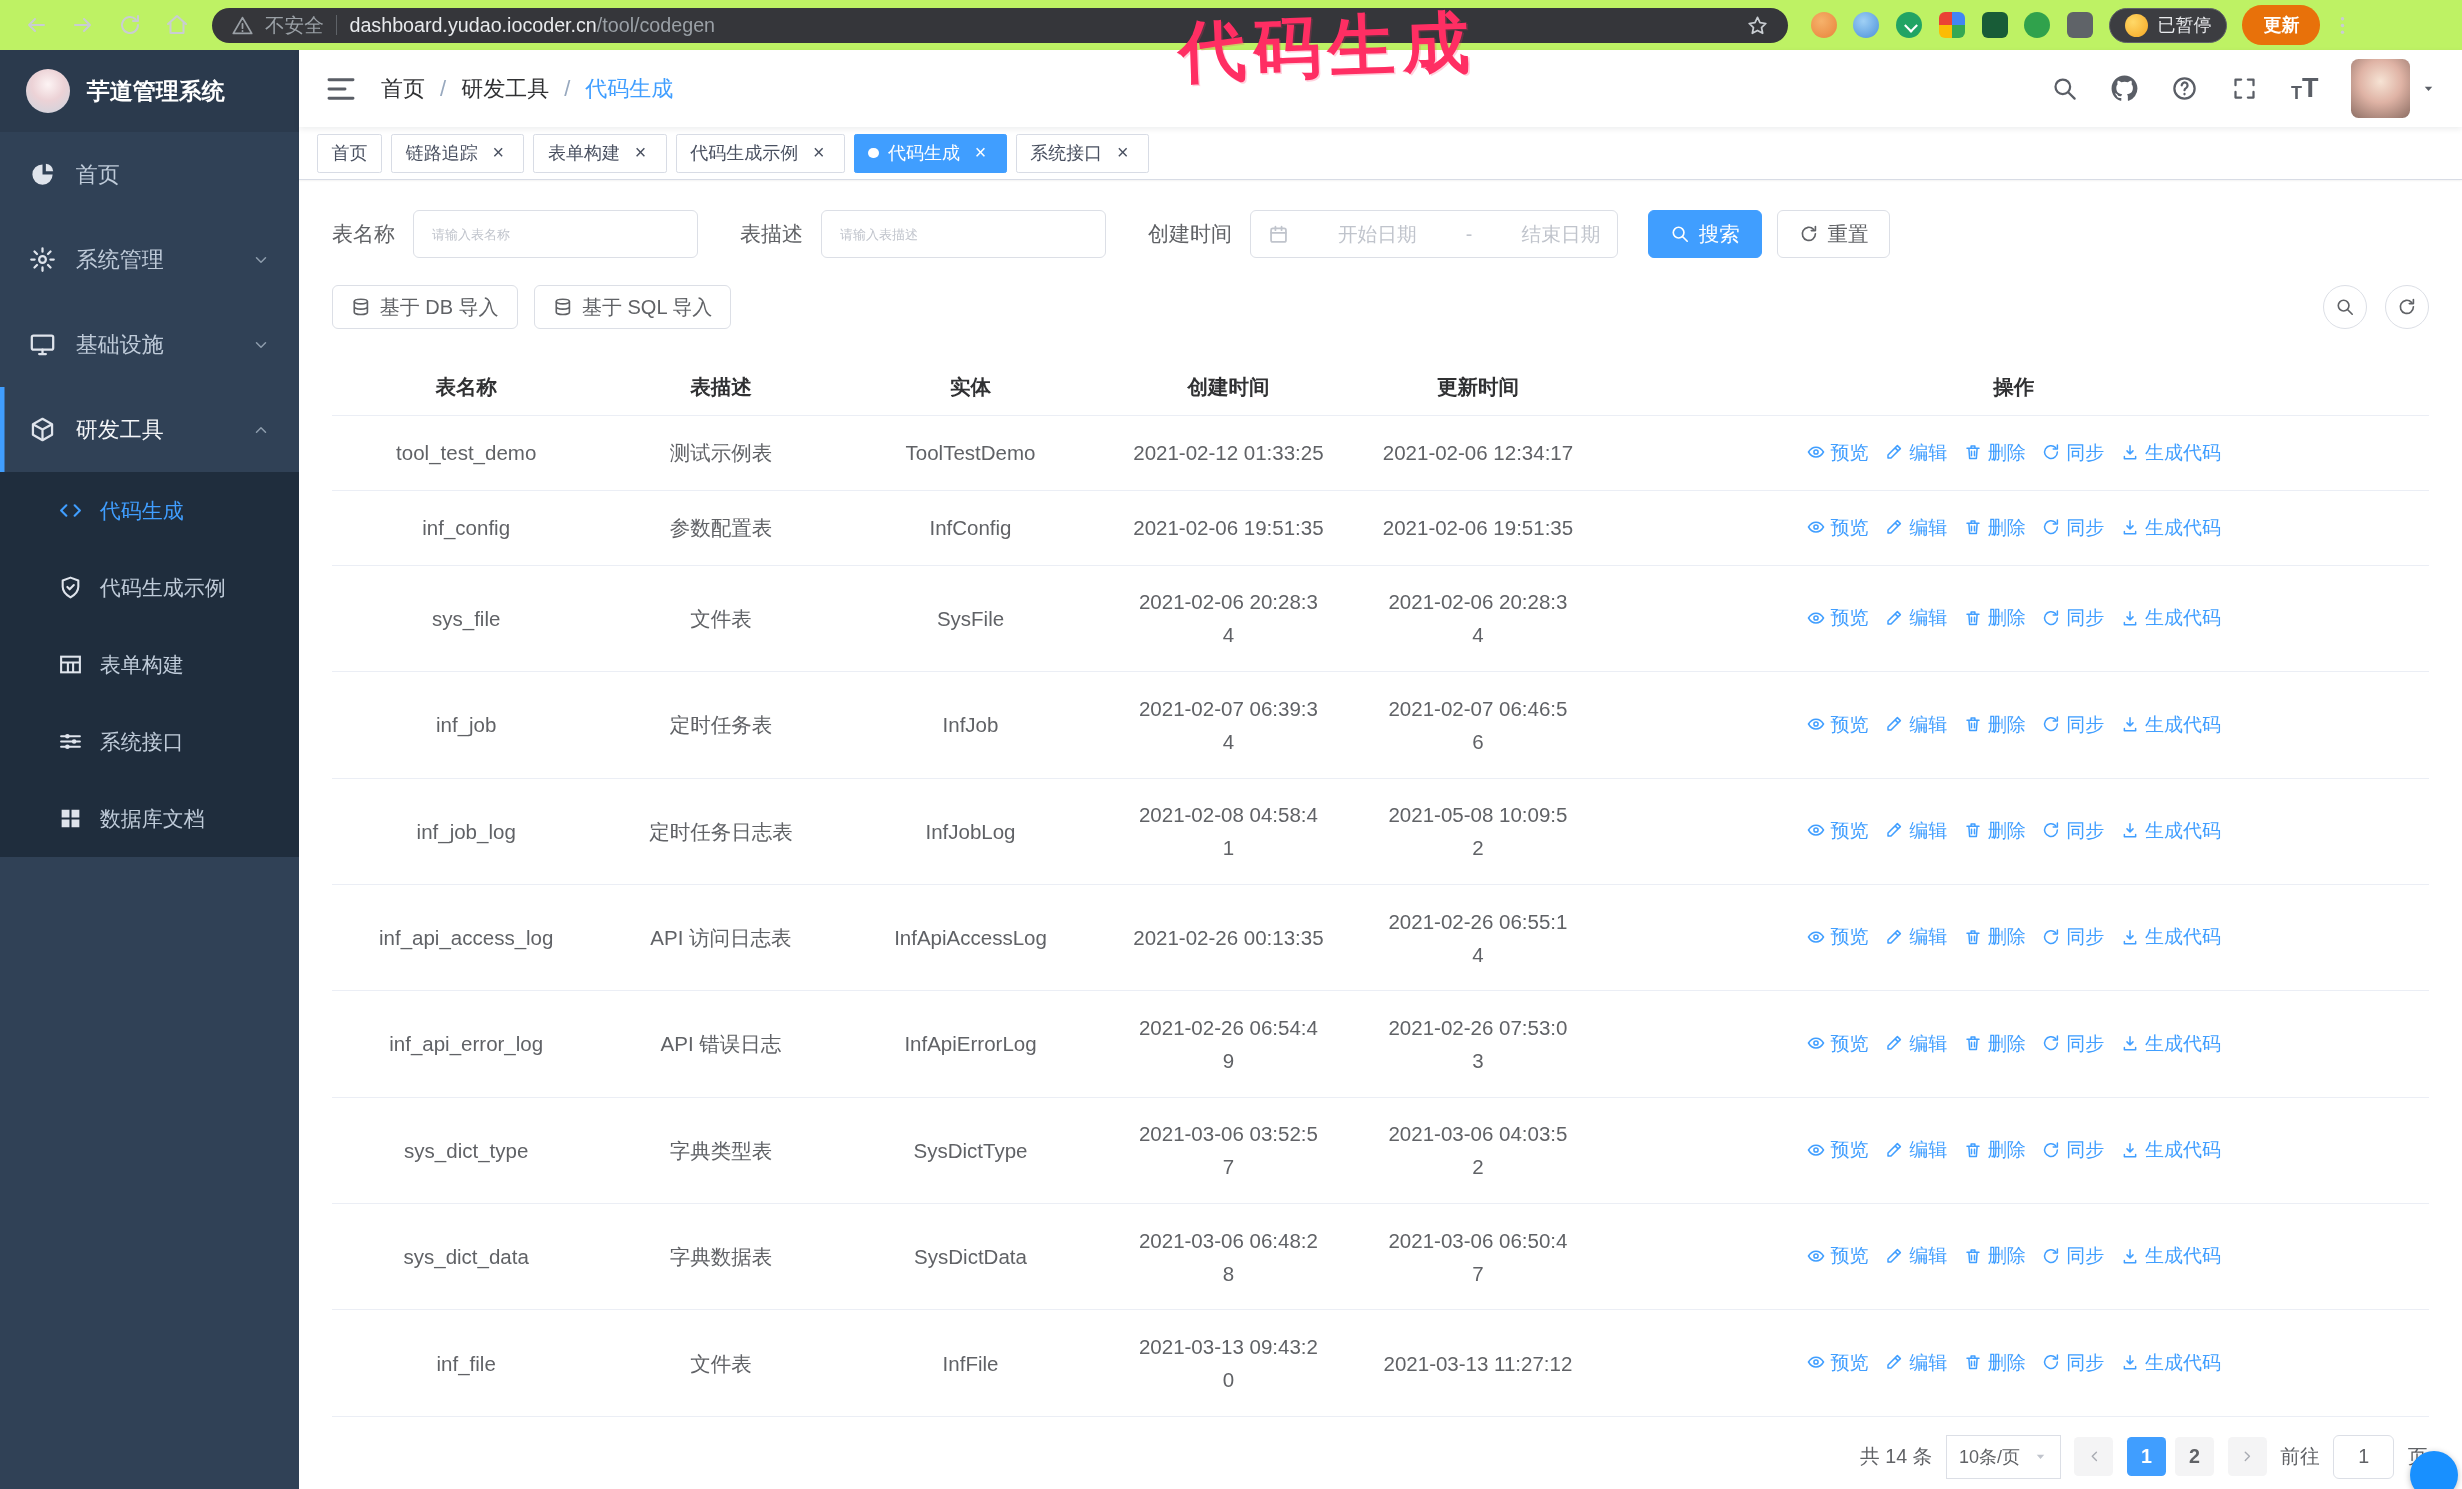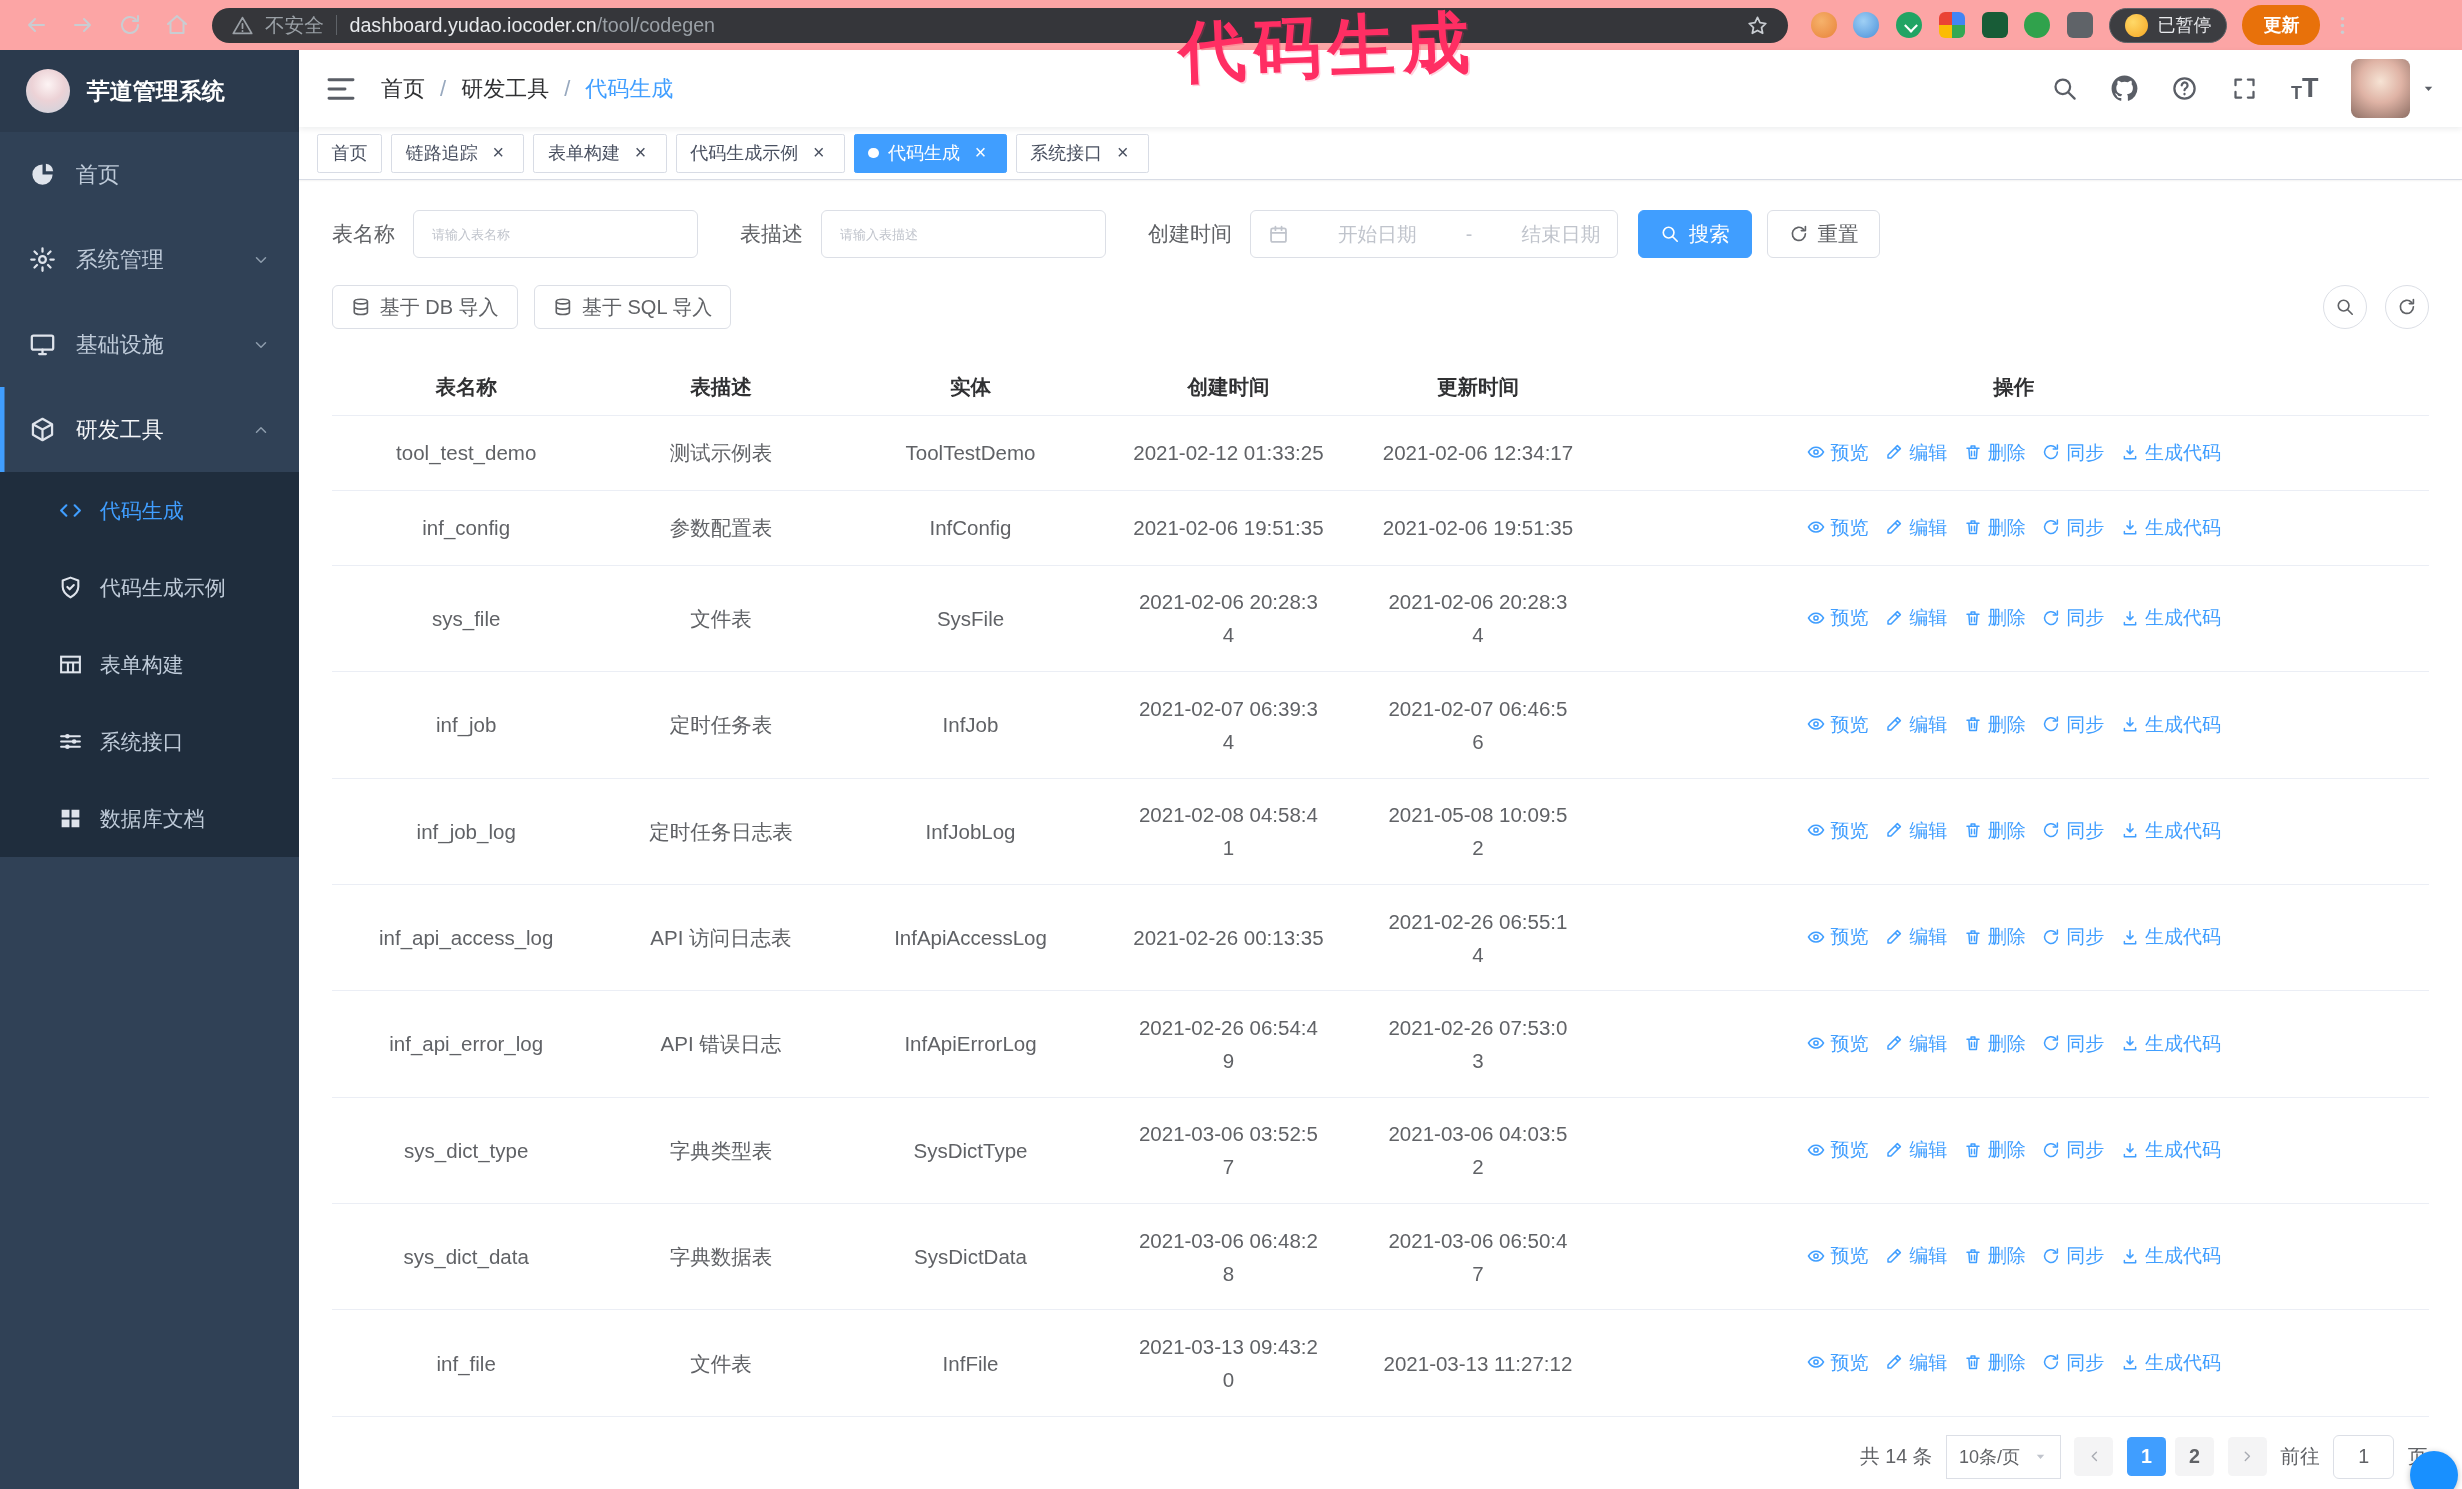--- a/index.html
+++ b/index.html
@@ -2,21 +2,21 @@
 <html style="font-size:12px"><head>
 <meta charset="utf-8">
 <title>代码生成</title>
 <style>
 *{margin:0;padding:0;box-sizing:border-box}
 html,body{width:2462px;height:1490px}
 body{font-family:"Liberation Sans","DejaVu Sans",sans-serif;background:#fff;position:relative;overflow:hidden;color:#606266}
 .ic{width:1em;height:1em;display:inline-block;vertical-align:middle;flex-shrink:0}
 
 
-.chrome{height:50px;background:#fca5a5;display:flex;align-items:center;padding:0 13.6px;gap:3px;color:#c9cdd2}
+.chrome{height:50px;background:#bef264;display:flex;align-items:center;padding:0 13.6px;gap:3px;color:#c9cdd2}
 .nav-btn{width:44px;height:44px;display:flex;align-items:center;justify-content:center;font-size:24px;border-radius:50%;cursor:pointer}
 .url-bar{flex:1;max-width:1576px;height:35px;background:#35363a;border-radius:17.4px;margin:0 10.6px;display:flex;align-items:center;padding:0 19.7px;gap:12px;font-size:19.7px;color:#9aa0a6;cursor:text}
 .url-bar .warn{font-size:21px;color:#9aa0a6}
 .sep-bar{width:1.5px;height:19.7px;background:#5f6368}
 .url-text{white-space:nowrap;overflow:hidden}
 .url-text .host{color:#e8eaed}
 .url-text .path{color:#9aa0a6}
 .star{margin-left:auto;font-size:23px;color:#c9cdd2;cursor:pointer}
 .exts{display:flex;align-items:center;gap:16.7px;margin:0 9px}
 .ext{width:26px;height:26px;border-radius:50%;cursor:pointer}
@@ -78,21 +78,21 @@
 .tag.active::before{content:"";width:10.6px;height:10.6px;border-radius:50%;background:#fff}
 .tab-close{width:23px;height:23px;line-height:21px;text-align:center;border-radius:50%;font-size:19.7px}
 .tab-close::before{content:"×"}
 
 
 .content{flex:1;padding:30px 33px 0;display:flex;flex-direction:column;min-width:0}
 .filter{display:flex;align-items:center;font-size:21px;color:#606266}
 .filter label{margin-right:18px;white-space:nowrap}
 .inp{width:285px;height:48px;border:0.8px solid #dcdfe6;border-radius:6px;padding:0 18px;font-size:13px;color:#606266;outline:none;margin-right:42px;font-family:inherit}
 .inp::placeholder{color:#c0c4cc}
-.daterange{width:368px;height:48px;border:0.8px solid #dcdfe6;border-radius:6px;display:flex;align-items:center;justify-content:space-between;padding:0 16.7px;color:#c0c4cc;font-size:19.7px;margin-right:20px;cursor:pointer}
+.daterange{width:368px;height:48px;border:0.8px solid #dcdfe6;border-radius:6px;display:flex;align-items:center;justify-content:space-between;padding:0 16.7px;color:#c0c4cc;font-size:19.7px;margin-right:30px;cursor:pointer}
 .daterange .ic{font-size:21px;color:#c0c4cc}
 .btn{height:48px;display:inline-flex;align-items:center;gap:9px;border-radius:6px;font-size:20.5px;padding:0 21px;cursor:pointer;border:0.8px solid #dcdfe6;background:#fff;color:#606266;font-family:inherit;white-space:nowrap}
 .btn .ic{font-size:19.7px}
 .btn.primary{background:#409eff;border-color:#409eff;color:#fff;margin-right:15px}
 .toolbar{display:flex;align-items:center;margin-top:27px}
 .btn.sm{height:44px;font-size:20px;padding:0 18px;margin-right:16.7px}
 .rt{margin-left:auto;display:flex;gap:18px}
 .cbtn{width:44px;height:44px;border-radius:50%;border:0.8px solid #dcdfe6;background:#fff;display:flex;align-items:center;justify-content:center;color:#606266;font-size:19.7px;cursor:pointer}
 
 

